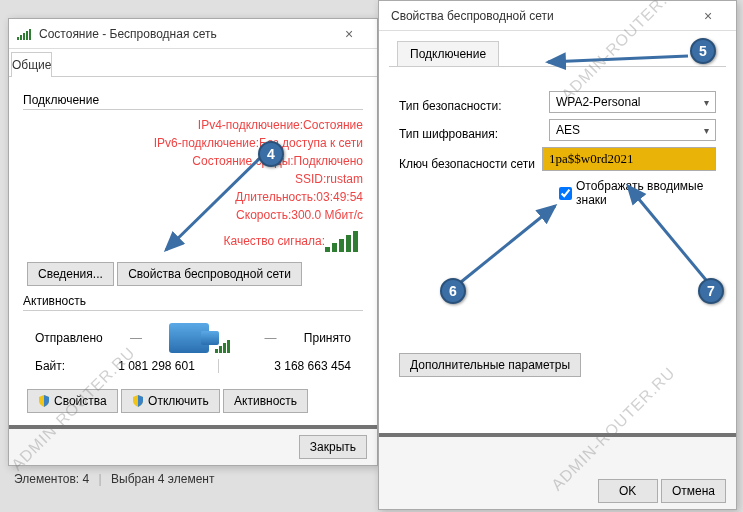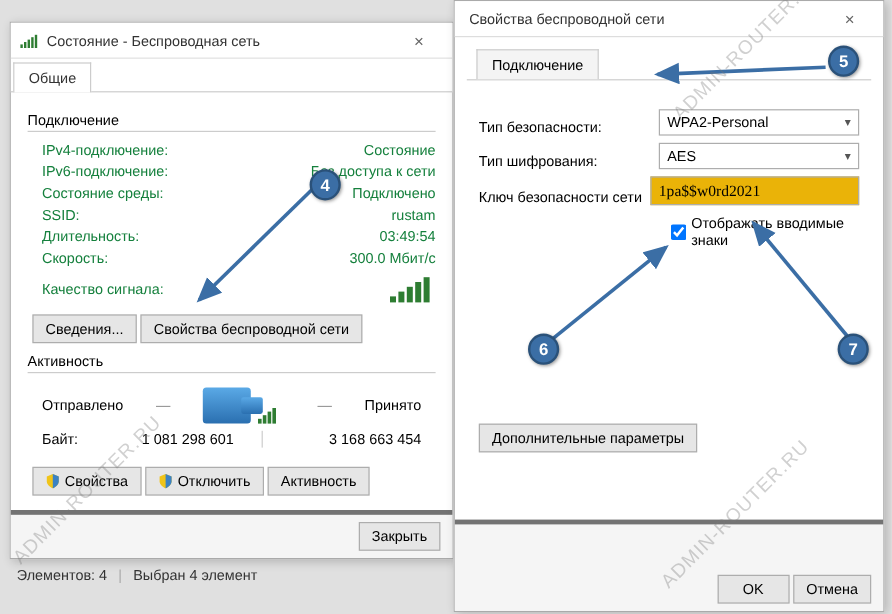--- a/index.html
+++ b/index.html
@@ -11,26 +11,26 @@
   .titlebar .title { flex: 1; font-size: 12px; color: #333; }
   .signal-ico { display: inline-block; width: 16px; height: 12px; margin-right: 6px; position: relative; }
   .signal-ico span { position: absolute; bottom: 0; width: 2px; background: #2e7d32; }
   .signal-ico span:nth-child(1){left:0;height:3px;}
   .signal-ico span:nth-child(2){left:3px;height:5px;}
   .signal-ico span:nth-child(3){left:6px;height:7px;}
   .signal-ico span:nth-child(4){left:9px;height:9px;}
   .signal-ico span:nth-child(5){left:12px;height:11px;}
   .close-x { width: 40px; text-align: center; font-size: 14px; color: #666; }
   .tabs { display: flex; padding: 2px 8px 0 2px; border-bottom: 1px solid #ccc; background: #fff; }
-  .tab { padding: 5px 12px; border: 1px solid transparent; border-bottom: none; font-size: 12px; color: #333; margin-right: 0; cursor: default; }
+  .tab { padding: 5px 0; border: 1px solid transparent; border-bottom: none; font-size: 12px; color: #333; margin-right: 0; cursor: default; }
   .tab.active { border-color: #ccc; background: #fff; position: relative; top: 1px; }
   .content { padding: 10px 14px; }
   .group-label { font-size: 12px; margin: 6px 0 2px 0; }
   .group-rule { border: none; border-top: 1px solid #ccc; margin: 2px 0 6px 0; }
-  .kv { display: flex; justify-content: space-between; padding: 2px 0 2px 12px; font-size: 12px; color: #15803d; }
+  .kv { display: flex; justify-content: flex-end; padding: 2px 0 2px 12px; font-size: 12px; color: #ef4444; }
   .btnrow { margin: 8px 0 8px 4px; }
   .btn { display: inline-block; padding: 4px 10px; border: 1px solid #adadad; background: #e6e6e6; font-size: 12px; cursor: default; }
   .shield { display: inline-block; width: 12px; height: 12px; margin-right: 4px; vertical-align: -2px; }
   .activity { display: flex; align-items: center; justify-content: space-between; padding: 6px 12px 2px 12px; }
   .act-icon { width: 40px; height: 30px; background: linear-gradient(#5aa9e6,#2a6fb0); border-radius: 3px; position: relative; }
   .act-icon::after{content:"";position:absolute;right:-10px;top:8px;width:18px;height:14px;background:linear-gradient(#5aa9e6,#2a6fb0);border-radius:2px;}
   .small-signal{display:inline-block;width:22px;height:14px;position:relative;margin-left:4px;}
   .small-signal span{position:absolute;bottom:0;width:3px;background:#2e7d32;}
   .small-signal span:nth-child(1){left:0;height:4px;}
   .small-signal span:nth-child(2){left:4px;height:7px;}

